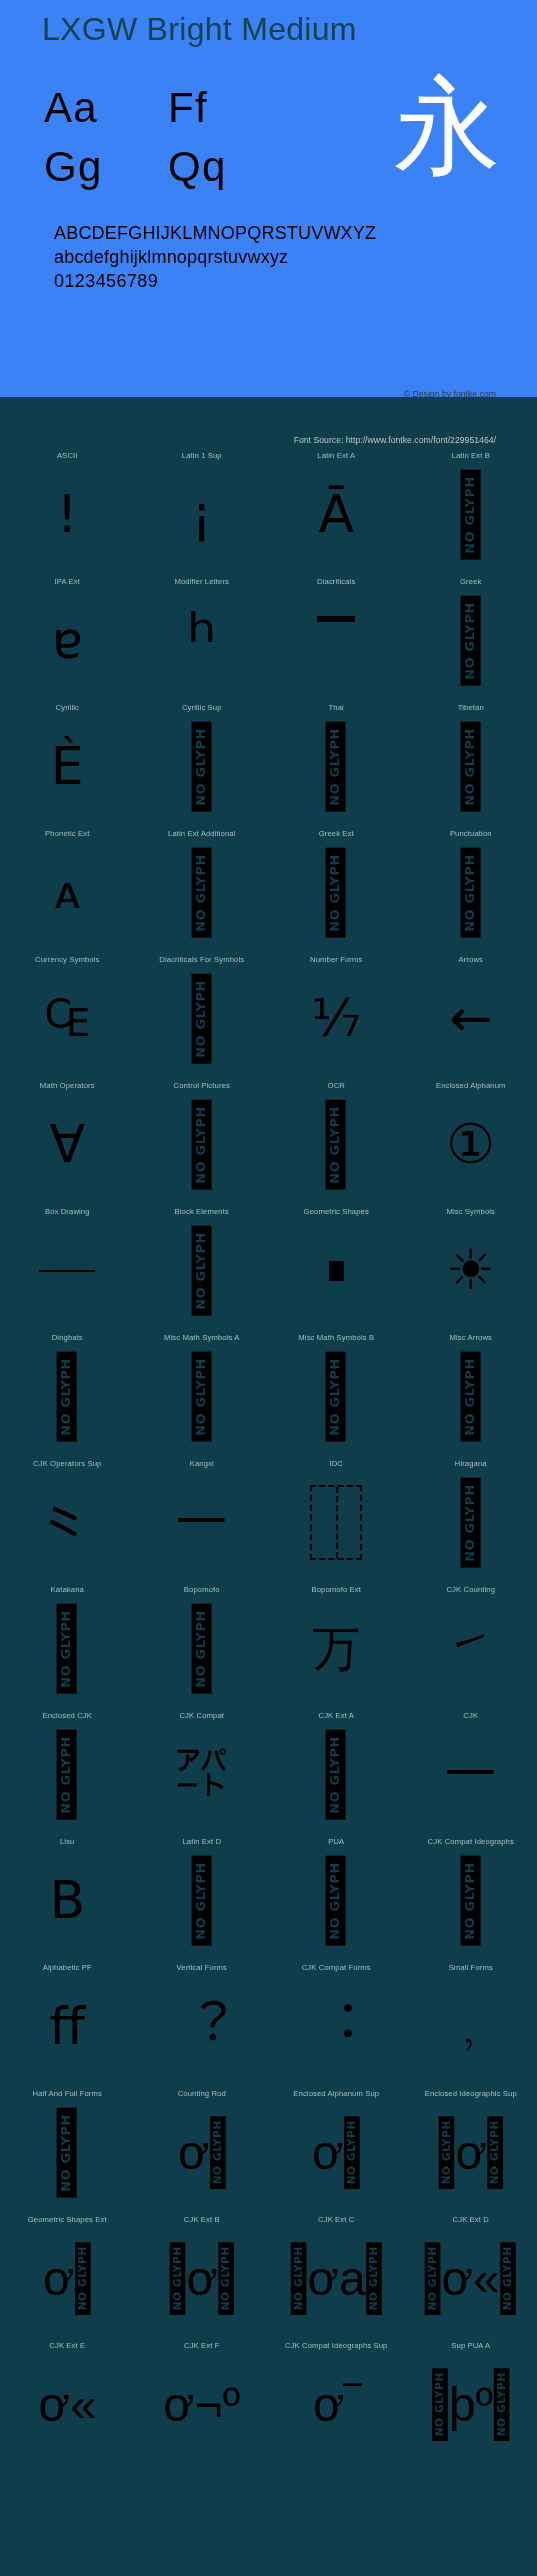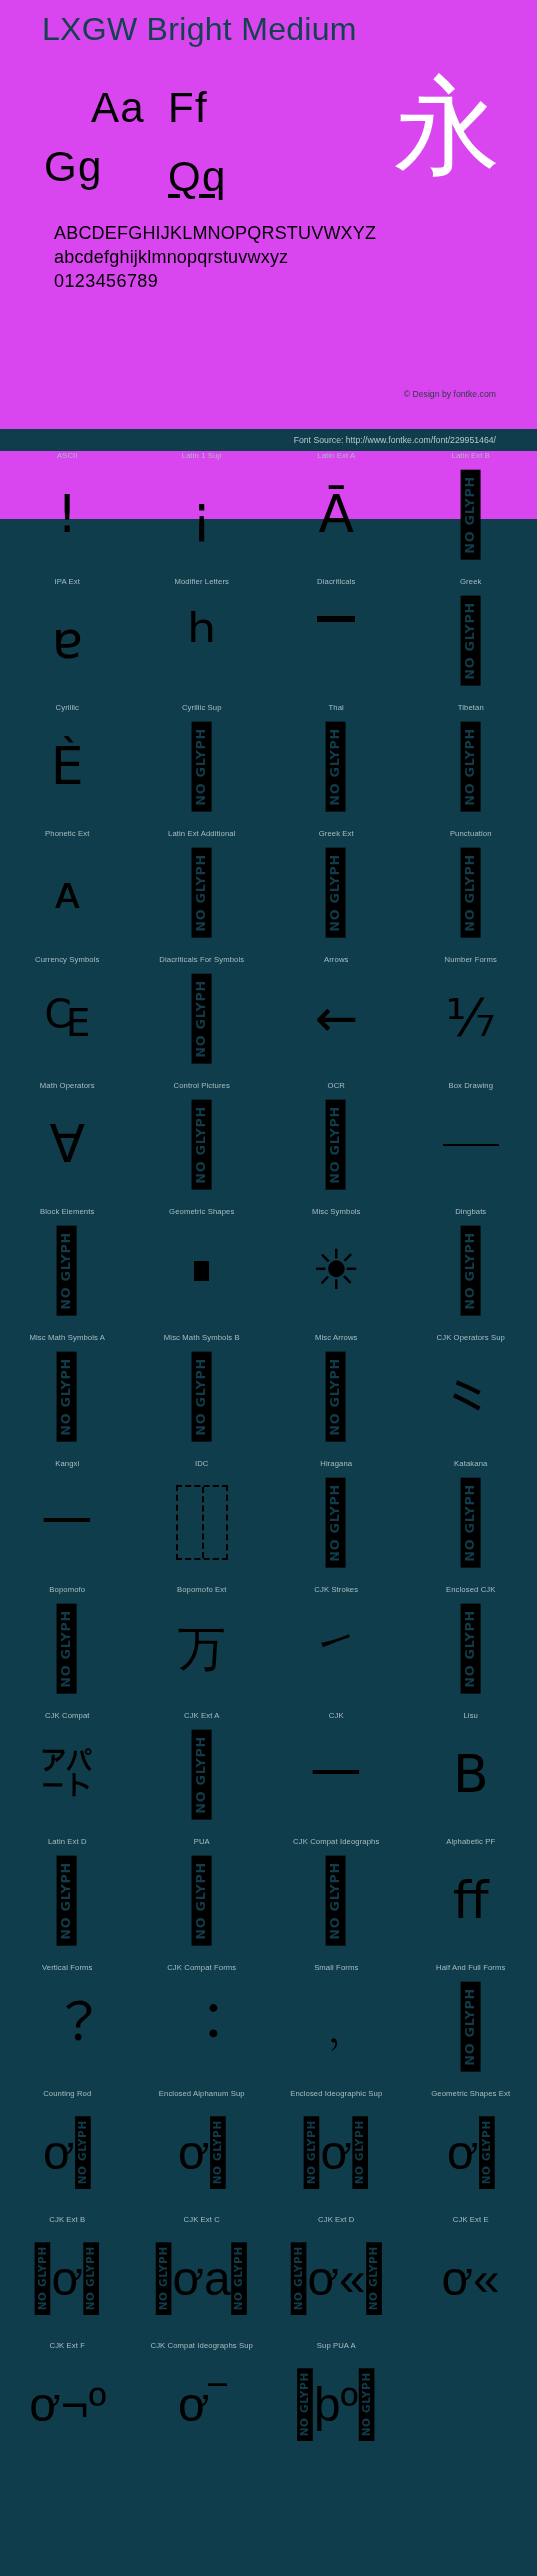--- a/index.html
+++ b/index.html
@@ -11,22 +11,22 @@
   body {
     width: 538px;
     height: 2576px;
     overflow: hidden;
     font-family: "Liberation Sans", sans-serif;
     position: relative;
   }
 
   
   .header {
-    background: #d946ef;
-    height: 519px;
+    background: #3b82f6;
+    height: 397px;
     position: relative;
     overflow: hidden;
     box-sizing: border-box;
     padding: 8px 39px;
   }
 
   .font-title {
     position: absolute;
     left: 42px;
     top: 10.8px;
@@ -45,24 +45,24 @@
     height: 128px;
   }
   .sample-pair {
     position: absolute;
     color: #000;
     font-size: 42px;
     line-height: 1;
     font-weight: 400;
     letter-spacing: 1.3px;
   }
-  .sp-aa { left: 4px;   top: 0px; margin-left: 47px; }
+  .sp-aa { left: 4px;   top: 0px; }
   .sp-ff { left: 128px; top: 0px; }
   .sp-gg { left: 4px;   top: 59px; }
-  .sp-qq { left: 128px; top: 69px; text-decoration: underline; }
+  .sp-qq { left: 128px; top: 59px; }
 
   .cjk-mark {
     position: absolute;
     right: 4px;
     top: -13.4px;
     font-size: 106px;
     line-height: 1;
     color: #ffffff;
     font-family: "DejaVu Sans", sans-serif;
     font-weight: 400;
@@ -342,50 +342,56 @@
         <span class="glyph" style="font-size: 52px;">₠</span>
       </div>
     </div>
     <div class="block-cell">
       <div class="block-label">Diacriticals For Symbols</div>
       <div class="glyph-area">
         <span class="noglyph">NO GLYPH</span>
       </div>
     </div>
     <div class="block-cell">
+      <div class="block-label">Number Forms</div>
+      <div class="glyph-area">
+        <span class="glyph" style="font-size: 52px;">⅐</span>
+      </div>
+    </div>
+    <div class="block-cell">
       <div class="block-label">Arrows</div>
       <div class="glyph-area">
         <span class="glyph" style="font-size: 52px;">←</span>
       </div>
     </div>
     <div class="block-cell">
-      <div class="block-label">Number Forms</div>
-      <div class="glyph-area">
-        <span class="glyph" style="font-size: 52px;">⅐</span>
-      </div>
-    </div>
-    <div class="block-cell">
       <div class="block-label">Math Operators</div>
       <div class="glyph-area">
         <span class="glyph" style="font-size: 52px;">∀</span>
       </div>
     </div>
     <div class="block-cell">
       <div class="block-label">Control Pictures</div>
       <div class="glyph-area">
         <span class="noglyph">NO GLYPH</span>
       </div>
     </div>
     <div class="block-cell">
       <div class="block-label">OCR</div>
       <div class="glyph-area">
         <span class="noglyph">NO GLYPH</span>
       </div>
     </div>
     <div class="block-cell">
+      <div class="block-label">Enclosed Alphanum</div>
+      <div class="glyph-area">
+        <span class="glyph" style="font-size: 55px;">①</span>
+      </div>
+    </div>
+    <div class="block-cell">
       <div class="block-label">Box Drawing</div>
       <div class="glyph-area">
         <div class="box-line"></div>
       </div>
     </div>
     <div class="block-cell">
       <div class="block-label">Block Elements</div>
       <div class="glyph-area">
         <span class="noglyph">NO GLYPH</span>
       </div>
@@ -462,21 +468,21 @@
         <span class="noglyph">NO GLYPH</span>
       </div>
     </div>
     <div class="block-cell">
       <div class="block-label">Bopomofo Ext</div>
       <div class="glyph-area">
         <span class="glyph" style="font-size: 48px;">ㄪ</span>
       </div>
     </div>
     <div class="block-cell">
-      <div class="block-label">CJK Strokes</div>
+      <div class="block-label">CJK Counting</div>
       <div class="glyph-area">
         <span class="glyph" style="font-size: 52px;">㇀</span>
       </div>
     </div>
     <div class="block-cell">
       <div class="block-label">Enclosed CJK</div>
       <div class="glyph-area">
         <span class="noglyph">NO GLYPH</span>
       </div>
     </div>

